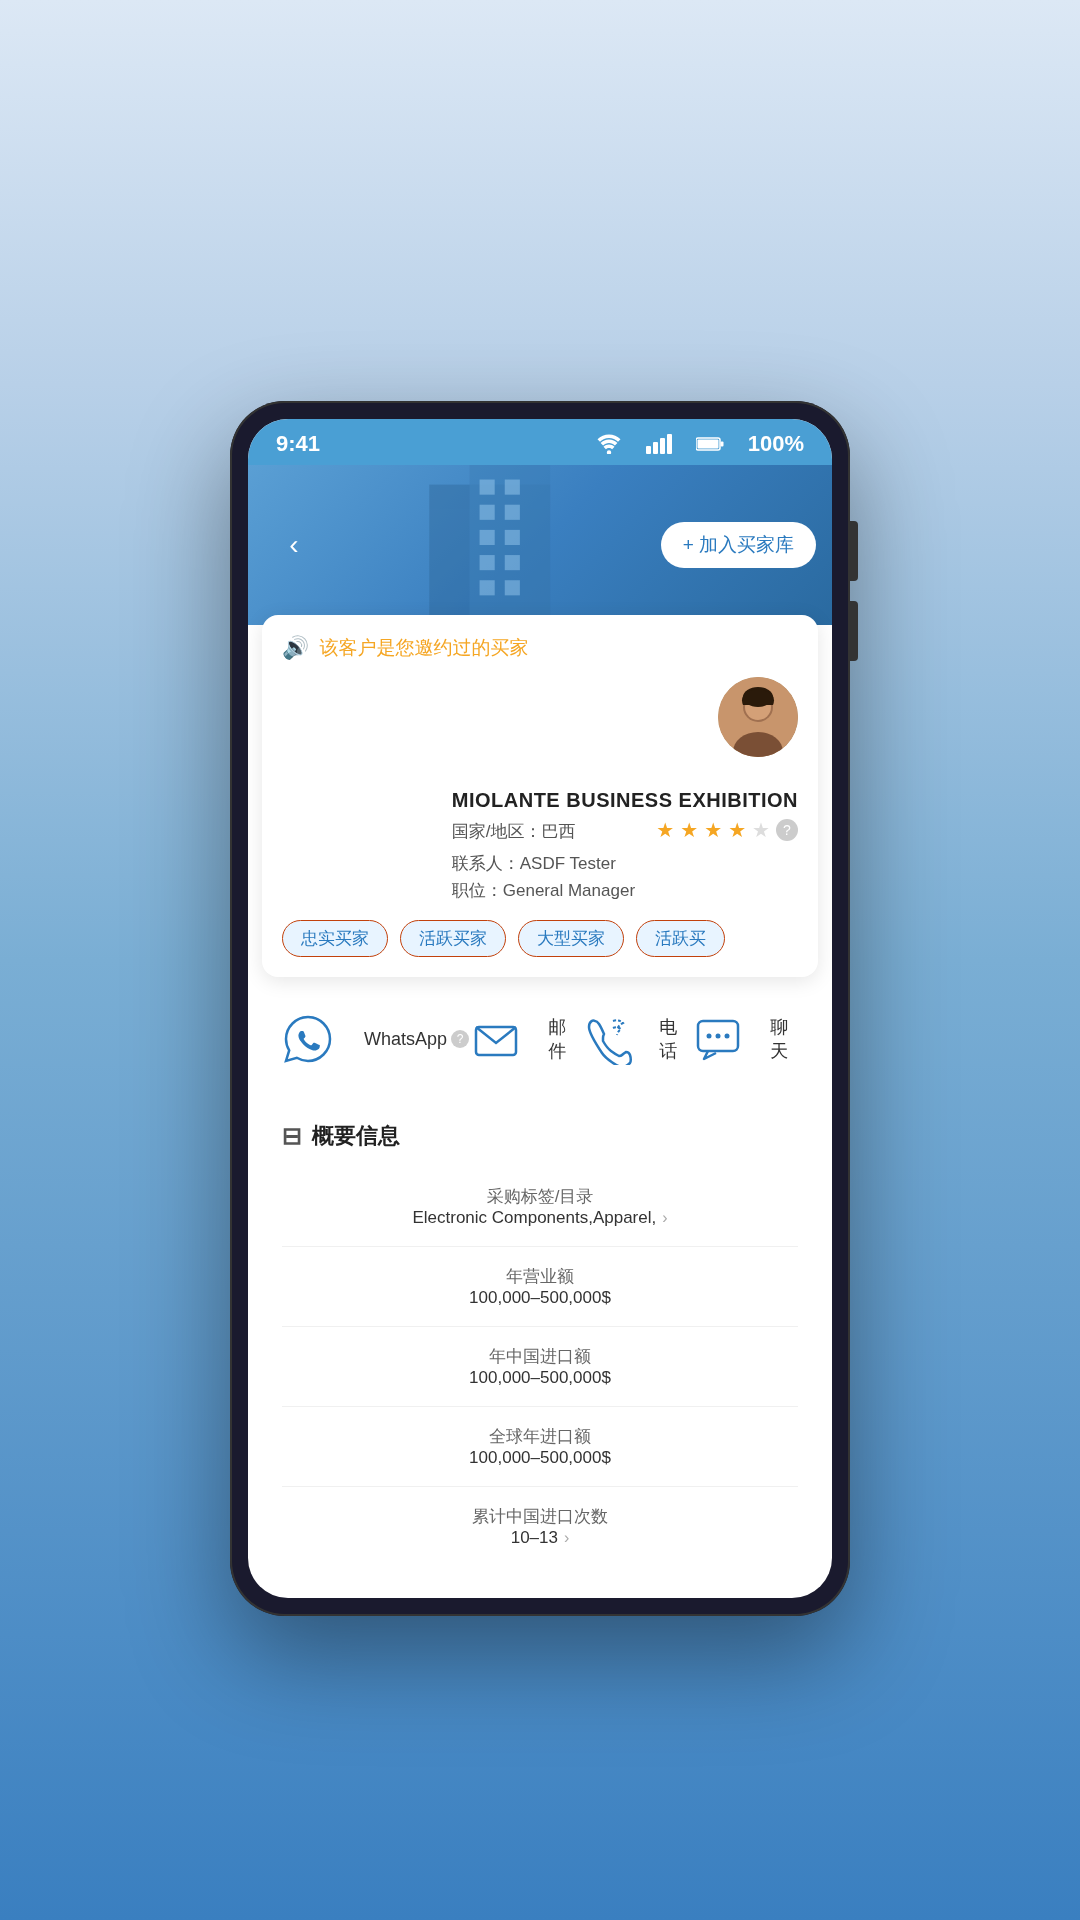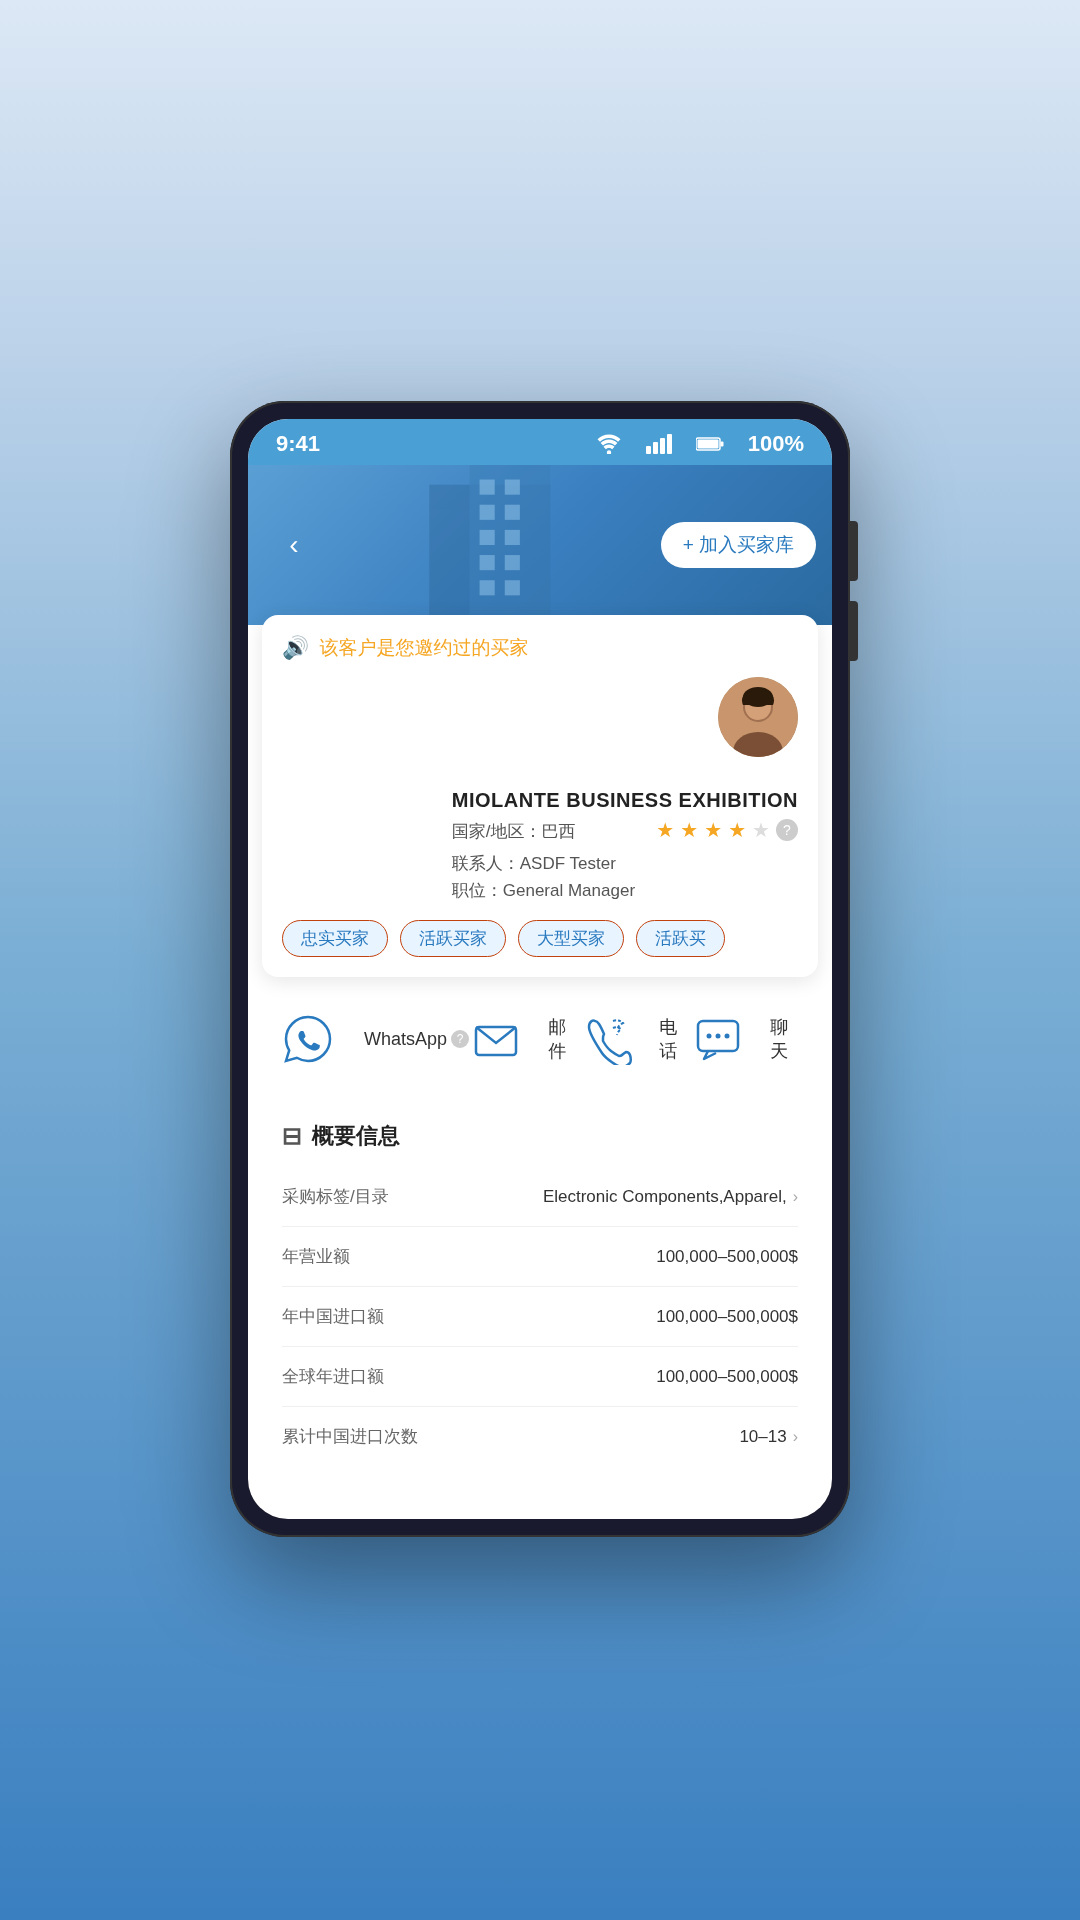--- a/index.html
+++ b/index.html
@@ -303,20 +303,21 @@
       font-size: 24px;
       color: #555;
     }
 
     .info-row {
       display: flex;
       justify-content: space-between;
       align-items: center;
       padding: 18px 0;
       border-bottom: 1px solid #f0f0f0;
+      flex-direction: column;
     }
     .info-row:last-child { border-bottom: none; }
     .info-key {
       font-size: 17px;
       color: #666;
       flex-shrink: 0;
     }
     .info-value {
       font-size: 17px;
       color: #333;

